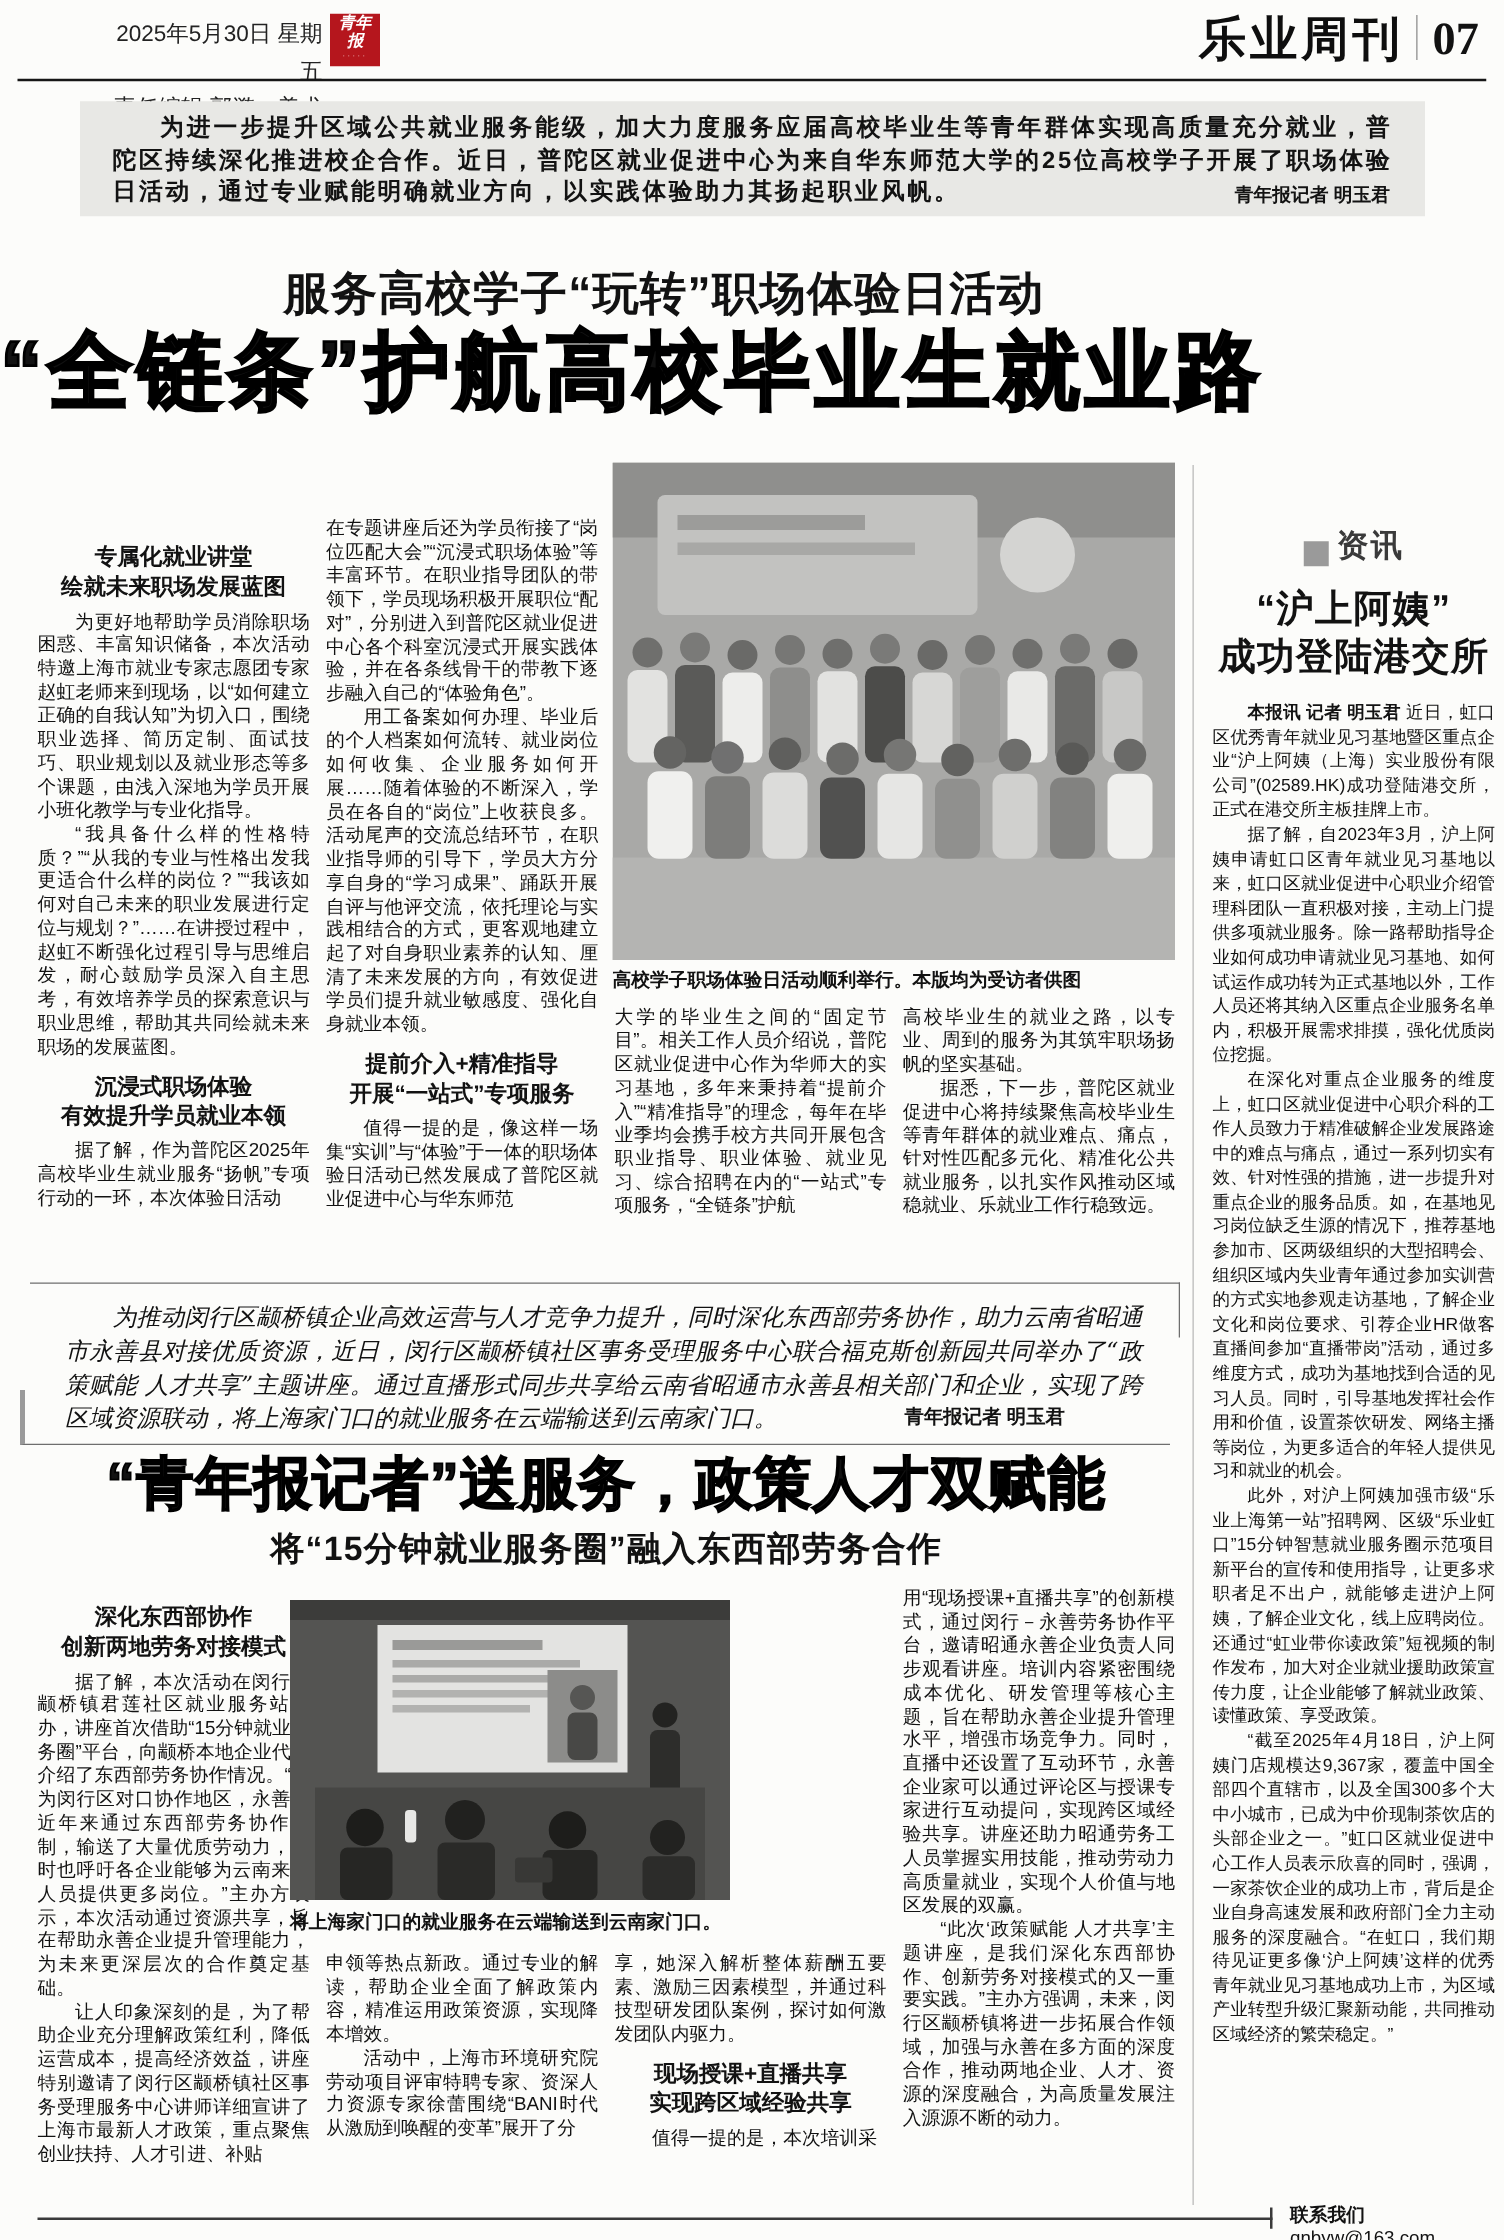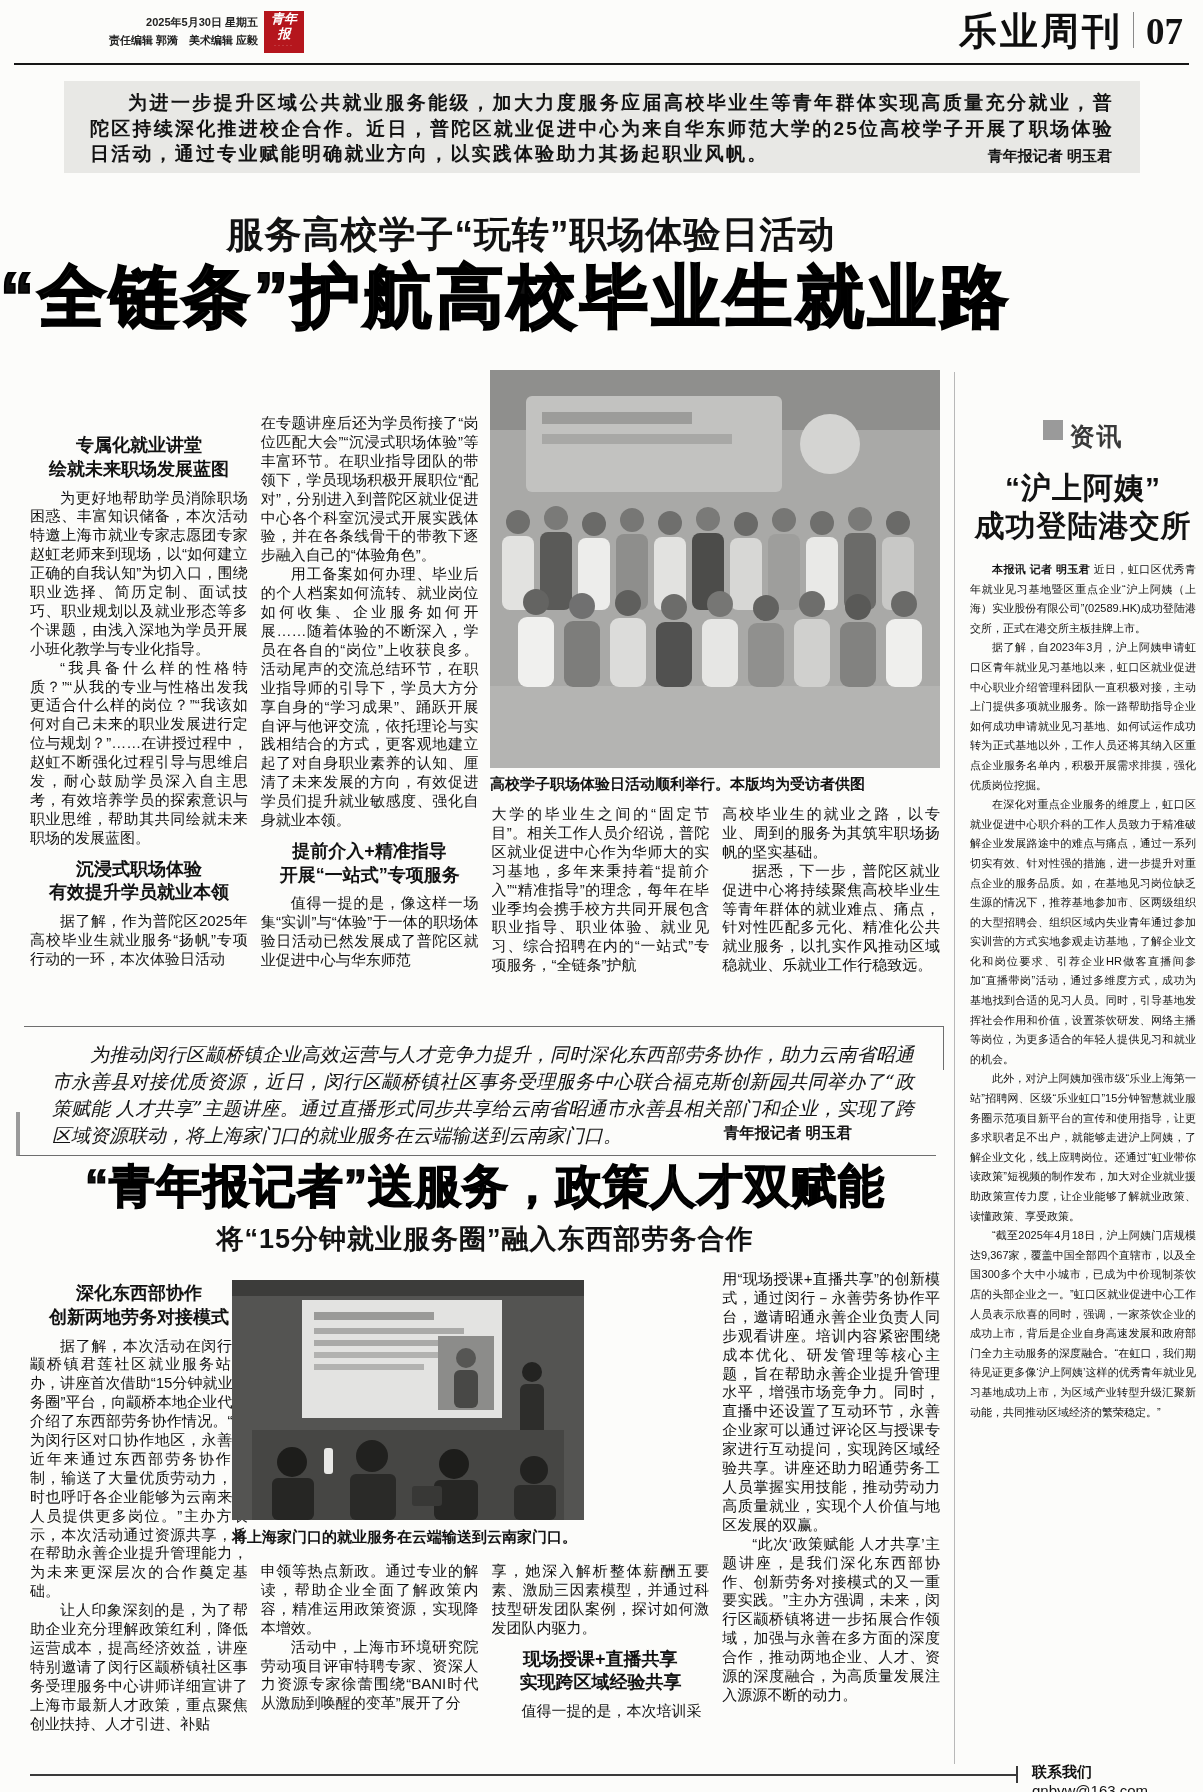--- a/index.html
+++ b/index.html
@@ -3,21 +3,21 @@
 <meta charset="utf-8">
 <style>
   * { margin:0; padding:0; box-sizing:border-box; }
   html,body { width:1203px; height:1792px; }
   body { position:relative; background:#fcfcfa; color:#121212;
          font-family:"Liberation Sans","DejaVu Sans",sans-serif; overflow:hidden; }
   .abs { position:absolute; }
 
   
   #header-date { left:86px; top:13px; width:172px; text-align:right;
-                 font-size:11px; line-height:1.65; font-weight:bold; color:#222; }
+                 font-size:18px; line-height:1.65; font-weight:normal; color:#222; }
   #masthead-logo { left:264px; top:11px; width:40px; height:42px; background:#b5161d;
                    color:#fff; text-align:center; overflow:hidden; }
   #masthead-logo .lg { font-family:"DejaVu Serif","Liberation Serif",serif; font-style:italic;
                        font-weight:bold; font-size:13px; line-height:1.15; padding-top:1px; }
   #masthead-logo .dots { font-size:6px; letter-spacing:2px; line-height:1; color:#f4c9c9; }
   #masthead-right { right:20px; top:6px; display:flex; align-items:flex-start;font-family:Liberation Serif, serif; }
   #section-title { font-size:38px; letter-spacing:3px; font-weight:600; color:#0e0e0e; }
   #mast-divider { width:1px; height:36px; background:#8a8a8a; margin:6px 12px 0 10px; }
   #page-number { font-size:37px; font-weight:bold; margin-top:4px; }
   #header-rule { left:14px; right:14px; top:63px; height:2px; background:#161616; }
@@ -71,28 +71,28 @@
   #a2-subhead { left:30px; top:1221px; width:910px; text-align:center;
                 font-size:27px; font-weight:bold; letter-spacing:1px; }
   #article2 { left:30px; top:1266px; width:910px; height:524px; }
   #a2c1 { padding-top:6px; } #a2c2,#a2c3 { padding-top:296px; } #a2c4 { padding-top:4px; }
   #photo2-wrap { left:232px; top:1280px; width:388px; }
   #photo2-caption { margin-top:8px; font-size:15px; font-weight:bold; white-space:nowrap; }
 
   
   #v-rule { left:954px; top:372px; width:1px; height:1392px; background:#b8b8b8; }
   #sidebar { left:970px; top:368px; width:226px; height:1412px; overflow:hidden; }
-  #sb-label { display:flex; justify-content:center; align-items:flex-start; gap:7px;
+  #sb-label { display:flex; justify-content:center; align-items:flex-end; gap:7px;
               margin-top:52px; }
   #sb-label .sq { width:20px; height:20px; background:#9a9a9a; }
   #sb-label .tx { font-family:"DejaVu Serif","Liberation Serif",serif; font-weight:bold;
                   font-size:25px; color:#3a3a3a; letter-spacing:2px; }
   #sb-title { text-align:center; font-size:30px; font-weight:800; line-height:1.25;
               margin:16px 0 16px 0; letter-spacing:1px; }
-  .sb-p { font-size:11px; line-height:19.6px; text-align:justify; text-indent:2em; }
+  .sb-p { font-size:14px; line-height:19.6px; text-align:justify; text-indent:2em; }
   .sb-bold { font-weight:bold; }
 
   
   #footer-line { left:30px; top:1774px; width:988px; height:2px; background:#3a3a3a; }
   #footer-tick { left:1016px; top:1766px; width:2px; height:17px; background:#3a3a3a; }
   #footer-text { left:1032px; top:1763px; font-size:15px; }
   #footer-text .lbl { font-weight:bold; margin-right:8px; }
 </style>
 </head>
 <body>

